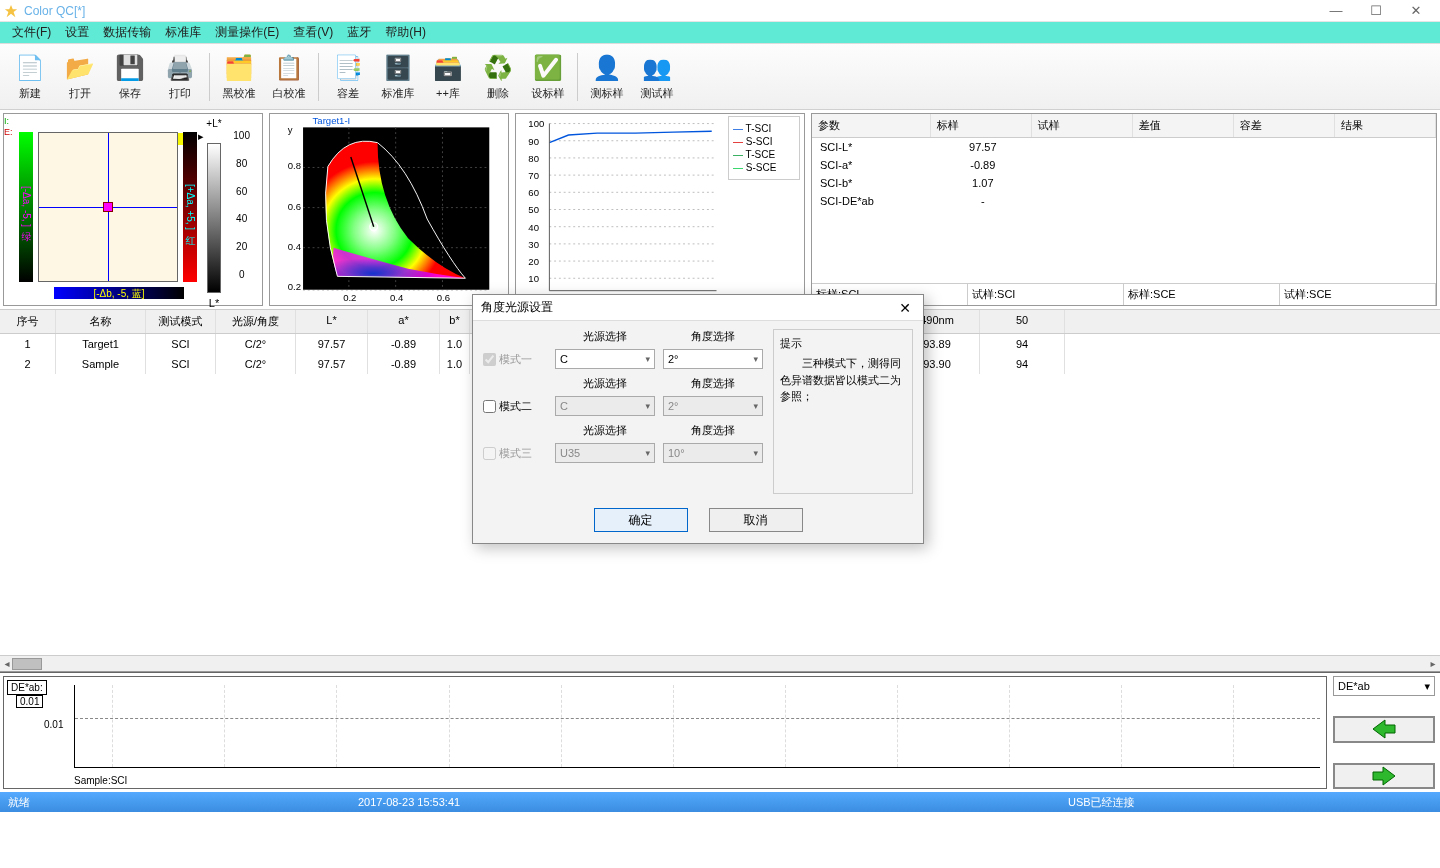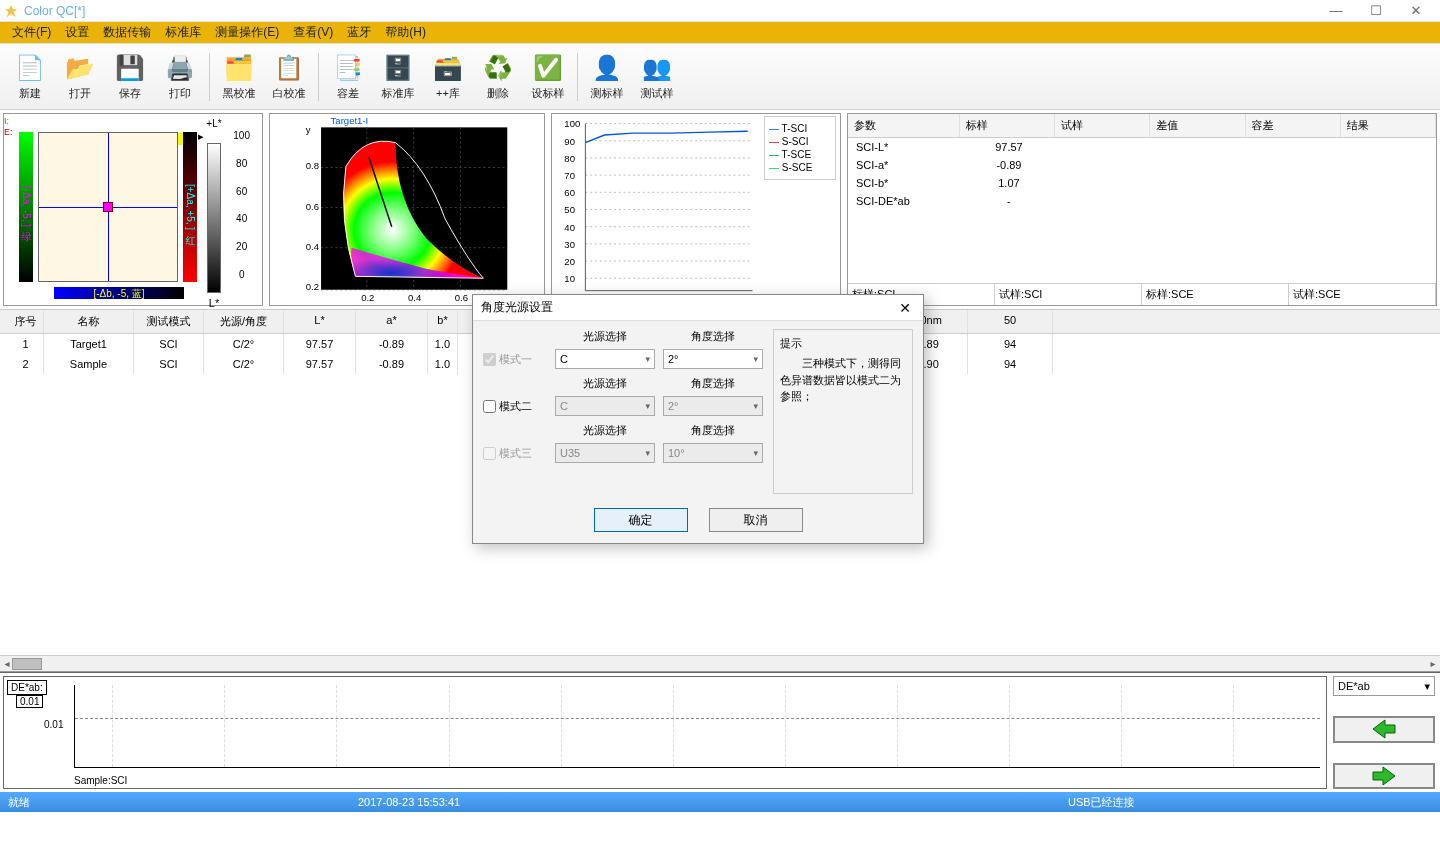--- a/index.html
+++ b/index.html
@@ -6,35 +6,35 @@
 body { background: #fff; font-size: 12px; color: #000; overflow: hidden; width: 1440px; height: 868px; position: relative; }
 
 
 .title-bar { height: 22px; background: #fff; display: flex; align-items: center; padding: 0 4px; border-bottom: 1px solid #e5e5e5; }
 .title-bar .app-icon { width: 14px; height: 14px; margin-right: 6px; }
 .title-bar .title { color: #68b2e8; font-size: 12px; flex: 1; }
 .win-btns { display: flex; }
 .win-btns span { width: 40px; height: 22px; text-align: center; line-height: 22px; color: #666; cursor: default; font-size: 13px; }
 
 
-.menu-bar { height: 22px; background: #eab308; display: flex; align-items: center; padding: 0 6px; gap: 2px; border-bottom: 1px solid #dcdcdc; }
+.menu-bar { height: 22px; background: #5eead4; display: flex; align-items: center; padding: 0 6px; gap: 2px; border-bottom: 1px solid #dcdcdc; }
 .menu-bar span { padding: 0 6px; color: #222; cursor: default; }
 
 
 .toolbar { height: 66px; background: linear-gradient(#fdfdfd,#f0f0f0); display: flex; align-items: center; padding: 2px 6px; border-bottom: 1px solid #d0d0d0; gap: 2px; }
 .tool-btn { width: 48px; display: flex; flex-direction: column; align-items: center; justify-content: center; gap: 2px; cursor: default; }
 .tool-btn .ic { width: 32px; height: 32px; display: flex; align-items: center; justify-content: center; font-size: 24px; }
 .tool-btn .lbl { font-size: 11px; color: #222; white-space: nowrap; }
 .sep { width: 1px; height: 48px; background: #ccc; margin: 0 3px; }
 
 
 .mid { display: flex; height: 200px; border-bottom: 1px solid #ccc; }
 .panel { border: 1px solid #999; margin: 3px; position: relative; background: #fff; }
 .lab-box { width: 260px; display:flex; align-items:flex-start;}
-.chroma-box { width: 276px; }
+.chroma-box { width: 240px; }
 .spectral-box { width: 290px; }
 .data-box { flex: 1; }
 
 
 .lab-plot { width: 180px; height: 188px; position: relative; }
 .lab-head-y { position:absolute; left:38px; top:19px; height:12px; width:130px; background:linear-gradient(90deg,#000,#ffff00); text-align:center; font-size:10px; color:#00ffff;}
 .lab-head-b { position:absolute; left:38px; bottom:3px; height:12px; width:130px; background:linear-gradient(90deg,#0000ff,#000); text-align:center; font-size:10px; color:#ffff00;}
 .lab-head-g { position:absolute; left:3px; top:18px; width:14px; height:150px; background:linear-gradient(#00ff00,#000); writing-mode:vertical-lr; text-align:center; font-size:10px; color:#ff00ff;}
 .lab-head-r { position:absolute; right:-1px; top:18px; width:14px; height:150px; background:linear-gradient(#000,#ff0000); writing-mode:vertical-lr; text-align:center; font-size:10px; color:#00ffff;}
 .lab-grid { position:absolute; left:22px; top:18px; width:140px; height:150px; background:#fdf7e4; border:1px solid #666;}
@@ -68,21 +68,21 @@
 .data-row span:first-child { flex:1.2; text-align:left; padding-left:8px;}
 .sci-tabs { display:flex; position:absolute; bottom:0; left:0; right:0; font-size:11px; border-top:1px solid #ccc;}
 .sci-tabs span { flex:1; padding:3px 4px; border-right:1px solid #ccc;}
 
 
 .main-table-wrap { height: 362px; display:flex; flex-direction:column; border-bottom:1px solid #999;}
 .main-table { flex:1; overflow:hidden; font-size:11px; position:relative;}
 .mt-head { display:flex; background:#f0f0f0; border-bottom:1px solid #ccc;}
 .mt-head span, .mt-row span { padding:4px 0; border-right:1px solid #e0e0e0; text-align:center; flex-shrink:0;}
 .mt-row { display:flex; }
-.col-n{width:36px;margin-left:8px;} .col-name{width:90px;} .col-mode{width:70px;} .col-angle{width:80px;}
+.col-n{width:56px;} .col-name{width:90px;} .col-mode{width:70px;} .col-angle{width:80px;}
 .col-L{width:72px;} .col-a{width:72px;} .col-b{width:30px;}
 .col-wl{width:85px;}
 .hscroll { height:16px; background:#f0f0f0; border-top:1px solid #ccc; position:relative;}
 .hscroll .thumb{ position:absolute; left:12px; top:2px; height:12px; width:30px; background:#c0c0c0; border:1px solid #999;}
 .hscroll .arr{ position:absolute; top:0; width:14px; height:16px; text-align:center; line-height:16px; color:#666; font-size:10px;}
 .hscroll .al{left:0;} .hscroll .ar{right:0;}
 
 
 .de-area { height:120px; display:flex; border-top:1px solid #666;}
 .de-left { width:1324px; position:relative; border:1px solid #666; margin:3px;}

